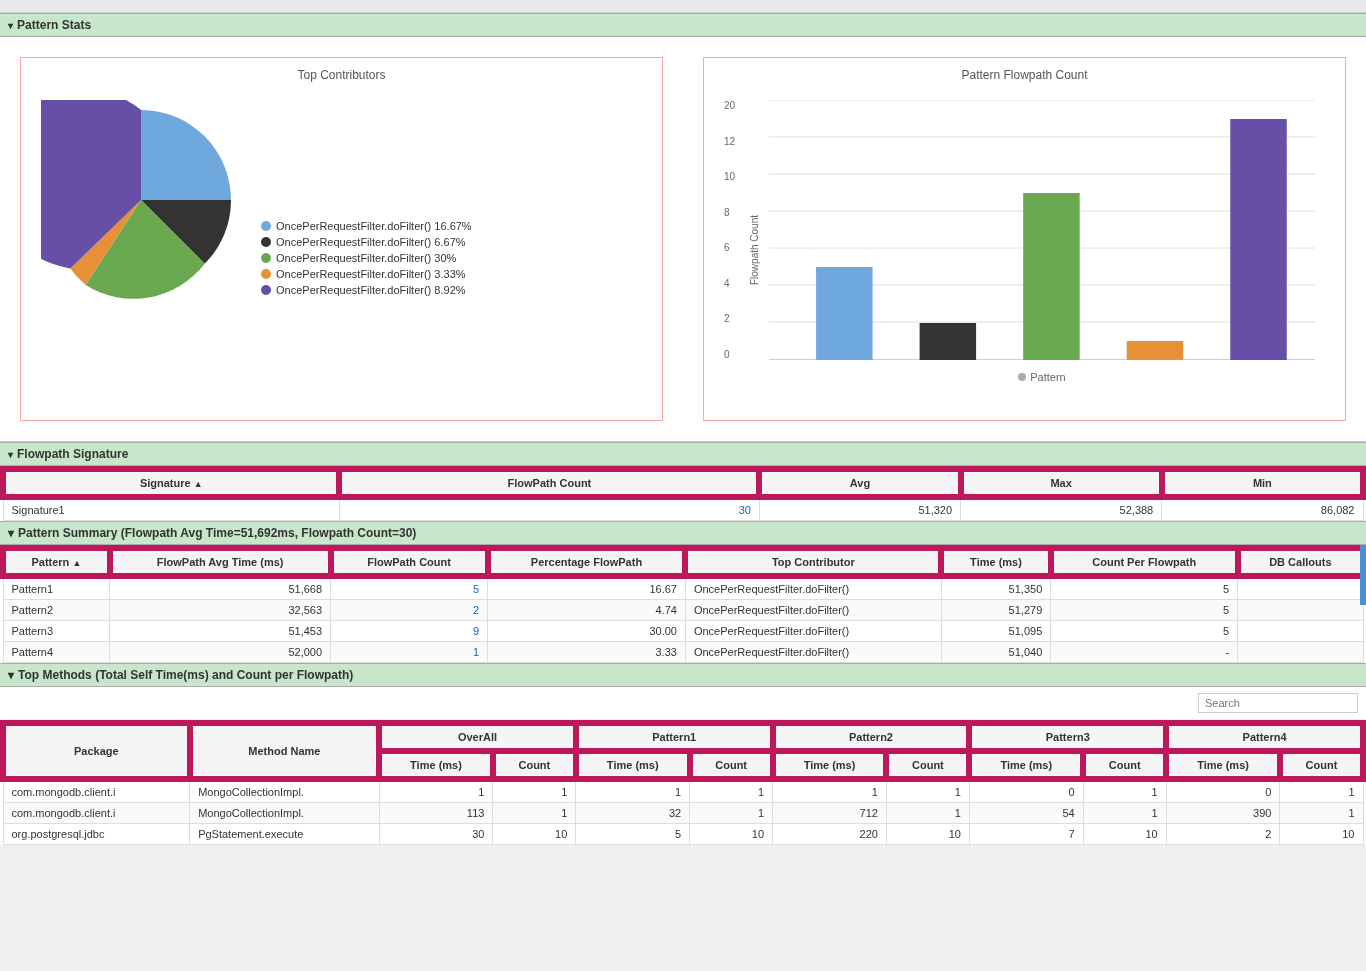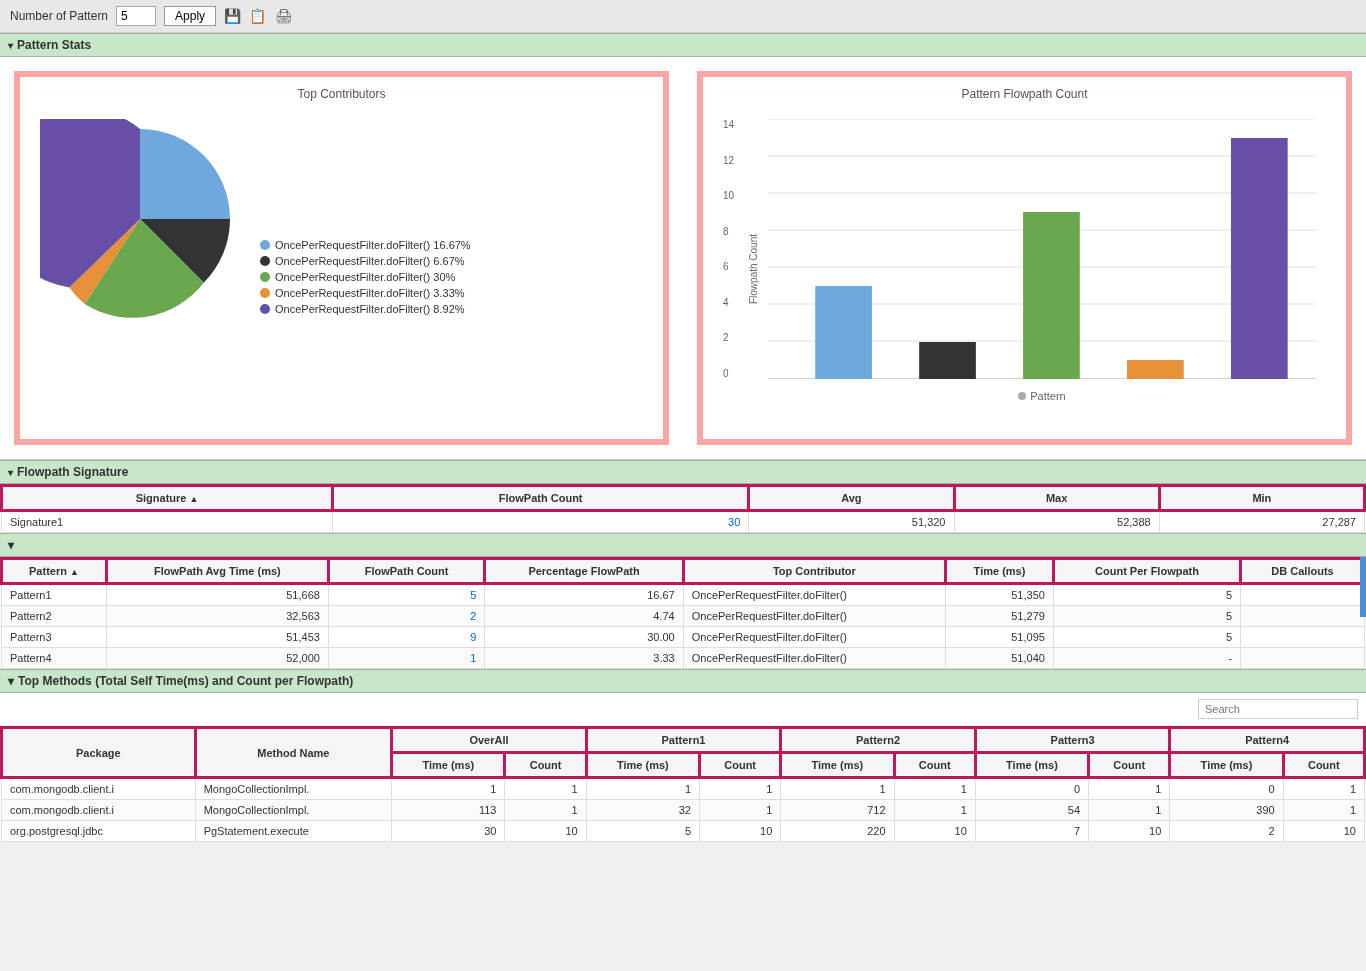--- a/index.html
+++ b/index.html
@@ -51,22 +51,22 @@
     .section-header .chevron { font-size: 10px; }
 
     
     .charts-container {
       display: flex;
       background: #fff;
       border-bottom: 1px solid #ccc;
     }
     .chart-panel {
       flex: 1;
-      border: 6px solid #fca5a5;
-      margin: 14px;
+      border: 1px solid #fca5a5;
+      margin: 20px;
       padding: 10px;
       background: #fff;
     }
     .chart-title {
       text-align: center;
       font-size: 12px;
       color: #555;
       margin-bottom: 8px;
     }
 
@@ -86,21 +86,21 @@
     .legend li { display: flex; align-items: center; gap: 5px; margin-bottom: 4px; }
     .legend-dot { width: 10px; height: 10px; border-radius: 50%; flex-shrink: 0; }
     .bar-chart-legend { text-align: center; font-size: 11px; color: #666; margin-top: 8px; display: flex; align-items: center; justify-content: center; gap: 4px; }
     .legend-circle { width: 8px; height: 8px; border-radius: 50%; background: #aaa; display: inline-block; }
 
     
     .table-section { background: #fff; margin-bottom: 0; }
     table { width: 100%; border-collapse: collapse; font-size: 12px; }
     th {
       background: #f5f5f5;
-      border: 3px solid #be185d;
+      border: 6px solid #be185d;
       padding: 5px 8px;
       text-align: center;
       font-weight: bold;
       font-size: 11px;
     }
     td {
       border: 1px solid #ddd;
       padding: 4px 8px;
       font-size: 11px;
     }
@@ -162,28 +162,20 @@
       height: 60px;
     }
     .table-wrapper { position: relative; overflow: hidden; }
 
     .partial-row td { background: #fff; }
   </style>
 </head>
 <body>
 
 <div class="top-bar">
-  <div class="top-bar-right">
-    <label>Number of Pattern</label>
-    <input type="text" value="5" style="">
-    <button class="apply-btn">Apply</button>
-    <button class="icon-btn" title="Save">💾</button>
-    <button class="icon-btn" title="Copy">📋</button>
-    <button class="icon-btn" title="Print">🖨</button>
-  </div>
 </div>
 
 <div class="section-header">
   <span class="chevron">▾</span>
   <span>Pattern Stats</span>
 </div>
 
 <div class="charts-container">
 
   <div class="chart-panel">
@@ -252,21 +244,21 @@
 
         <rect x="270" y="93" width="60" height="167" fill="#6aa84f"></rect>
 
         <rect x="380" y="241" width="60" height="19" fill="#e69138"></rect>
 
         <rect x="490" y="19" width="60" height="241" fill="#674ea7"></rect>
       </svg>
 
       
       <div style="position:absolute; left:10px; top:10px; display:flex; flex-direction:column; justify-content:space-between; height:260px; font-size:10px; color:#666;">
-        <span>14</span>
+        <span>20</span>
         <span>12</span>
         <span>10</span>
         <span>8</span>
         <span>6</span>
         <span>4</span>
         <span>2</span>
         <span>0</span>
       </div>
 
       
@@ -293,28 +285,29 @@
         <th>Max</th>
         <th>Min</th>
       </tr>
     </thead>
     <tbody>
       <tr>
         <td>Signature1</td>
         <td class="right"><a href="#">30</a></td>
         <td class="right">51,320</td>
         <td class="right">52,388</td>
-        <td class="right">27,287</td>
+        <td class="right">86,082</td>
       </tr>
     </tbody>
   </table>
 </div>
 
 <div class="pattern-summary-header">
   <span class="chevron">▾</span>
+  <span>Pattern Summary (Flowpath Avg Time=51,692ms, Flowpath Count=30)</span>
 </div>
 
 <div class="table-section table-wrapper">
   <table>
     <thead>
       <tr>
         <th>Pattern <span class="sort-arrow">▲</span></th>
         <th>FlowPath Avg Time (ms)</th>
         <th>FlowPath Count</th>
         <th>Percentage FlowPath</th>

